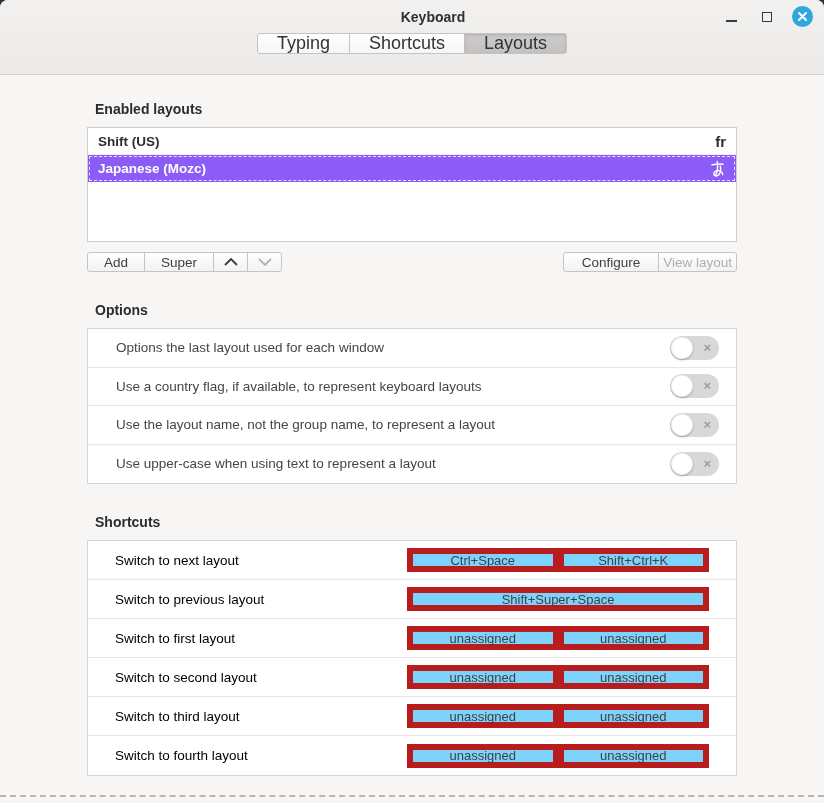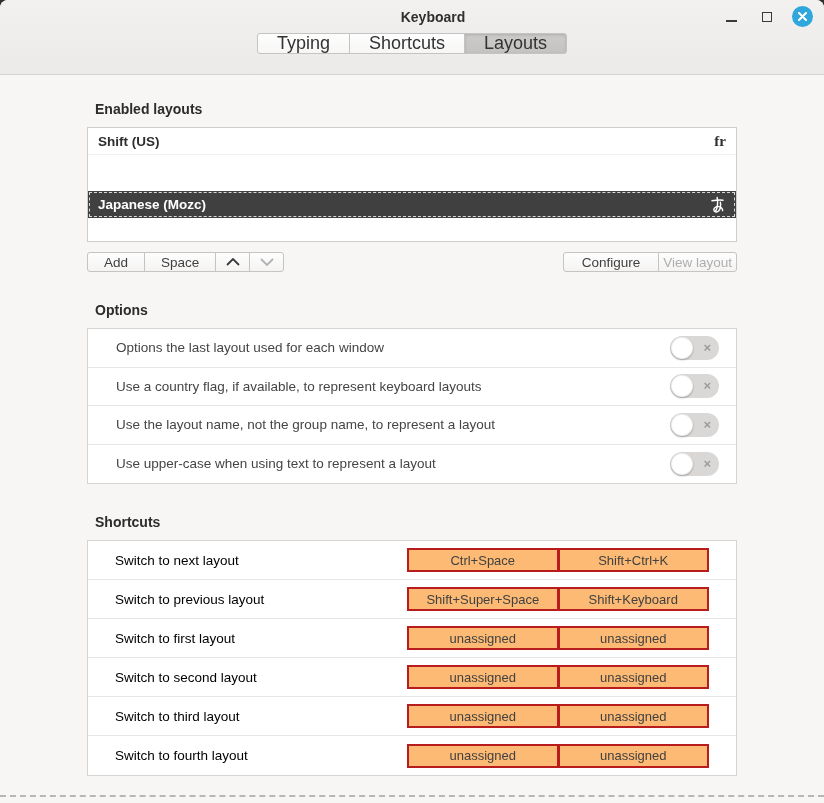--- a/index.html
+++ b/index.html
@@ -67,24 +67,24 @@
   .list-box {
     height:115px; background:#fff; border:1px solid #cfcdcb;
   }
   .layout-row {
     height:27px; padding:0 10px;
     display:flex; align-items:center;
     font-size:13.5px; font-weight:700; color:#2e2e2e;
     border-bottom:1px solid #f1f1f1;
   }
   .layout-row.selected {
-    background:#404040; color:#fff; border-bottom:none;
-    outline:1px dashed rgba(255,255,255,.8); outline-offset:-2px;margin-top:36px;
-  }
-  .layout-indicator { margin-left:auto; font-size:15px; font-weight:700; line-height:1;font-family:Liberation Serif, serif; }
+    background:#8b5cf6; color:#fff; border-bottom:none;
+    outline:1px dashed rgba(255,255,255,.8); outline-offset:-2px;
+  }
+  .layout-indicator { margin-left:auto; font-size:15px; font-weight:700; line-height:1; }
 
   .list-actions { display:flex; justify-content:space-between; margin-top:10px; }
   .btn-group { display:flex; }
   .btn {
     height:20px; padding:0 16px; margin-left:-1px;
     background:linear-gradient(#fefefe,#f4f3f2);
     border:1px solid #c6c4c2;
     display:flex; align-items:center; justify-content:center;
     font-size:13.5px; color:#3f3f3f; cursor:default;
   }
@@ -116,21 +116,21 @@
   }
 
   .shortcut-row {
     height:39px; display:flex; align-items:center;
     padding:0 27px; border-bottom:1px solid #e6e6e6;
   }
   .shortcut-label { font-size:13.5px; color:#000000; }
   .kb-group { margin-left:auto; display:flex; width:302px; }
   .kb-btn {
     flex:1; height:24px; margin-left:-1px;
-    background:#fdba74; border:2px solid #b91c1c;
+    background:#7dd3fc; border:6px solid #b91c1c;
     display:flex; align-items:center; justify-content:center;
     font-size:13px; color:#414141; cursor:default;
   }
   .kb-btn:first-child { margin-left:0; }
 
   .bottom-dashes {
     position:absolute; left:0; right:0; bottom:6px;
     border-top:2px dashed #b9b7b5;
   }
   svg { display:block; }
@@ -181,21 +181,21 @@
             <path d="M9.6 1.6 C10.6 7 10.2 13.5 7.6 18.4"></path>
             <path d="M13.4 7.4 C13.9 11 13.7 15.6 11.4 17.7 C9.3 19.6 6.0 18.9 5.7 16.5 C5.4 14.1 8.3 12.2 11.1 12.5 C14.1 12.8 16.4 14.7 15.9 17.2"></path>
           </svg>
         </span>
       </div>
     </div>
 
     <div class="list-actions">
       <div class="btn-group">
         <div class="btn">Add</div>
-        <div class="btn">Space</div>
+        <div class="btn">Super</div>
         <div class="btn icon-btn">
           <svg width="14" height="8" viewBox="0 0 14 8">
             <path d="M1 7 L7 1 L13 7" fill="none" stroke="#3a3a3a" stroke-width="1.8"></path>
           </svg>
         </div>
         <div class="btn icon-btn disabled">
           <svg width="14" height="8" viewBox="0 0 14 8">
             <path d="M1 1 L7 7 L13 1" fill="none" stroke="#b2b2b2" stroke-width="1.8"></path>
           </svg>
         </div>
@@ -246,21 +246,20 @@
         <span class="shortcut-label">Switch to next layout</span>
         <div class="kb-group">
           <div class="kb-btn">Ctrl+Space</div>
           <div class="kb-btn">Shift+Ctrl+K</div>
         </div>
       </div>
       <div class="shortcut-row">
         <span class="shortcut-label">Switch to previous layout</span>
         <div class="kb-group">
           <div class="kb-btn">Shift+Super+Space</div>
-          <div class="kb-btn">Shift+Keyboard</div>
         </div>
       </div>
       <div class="shortcut-row">
         <span class="shortcut-label">Switch to first layout</span>
         <div class="kb-group">
           <div class="kb-btn">unassigned</div>
           <div class="kb-btn">unassigned</div>
         </div>
       </div>
       <div class="shortcut-row">

